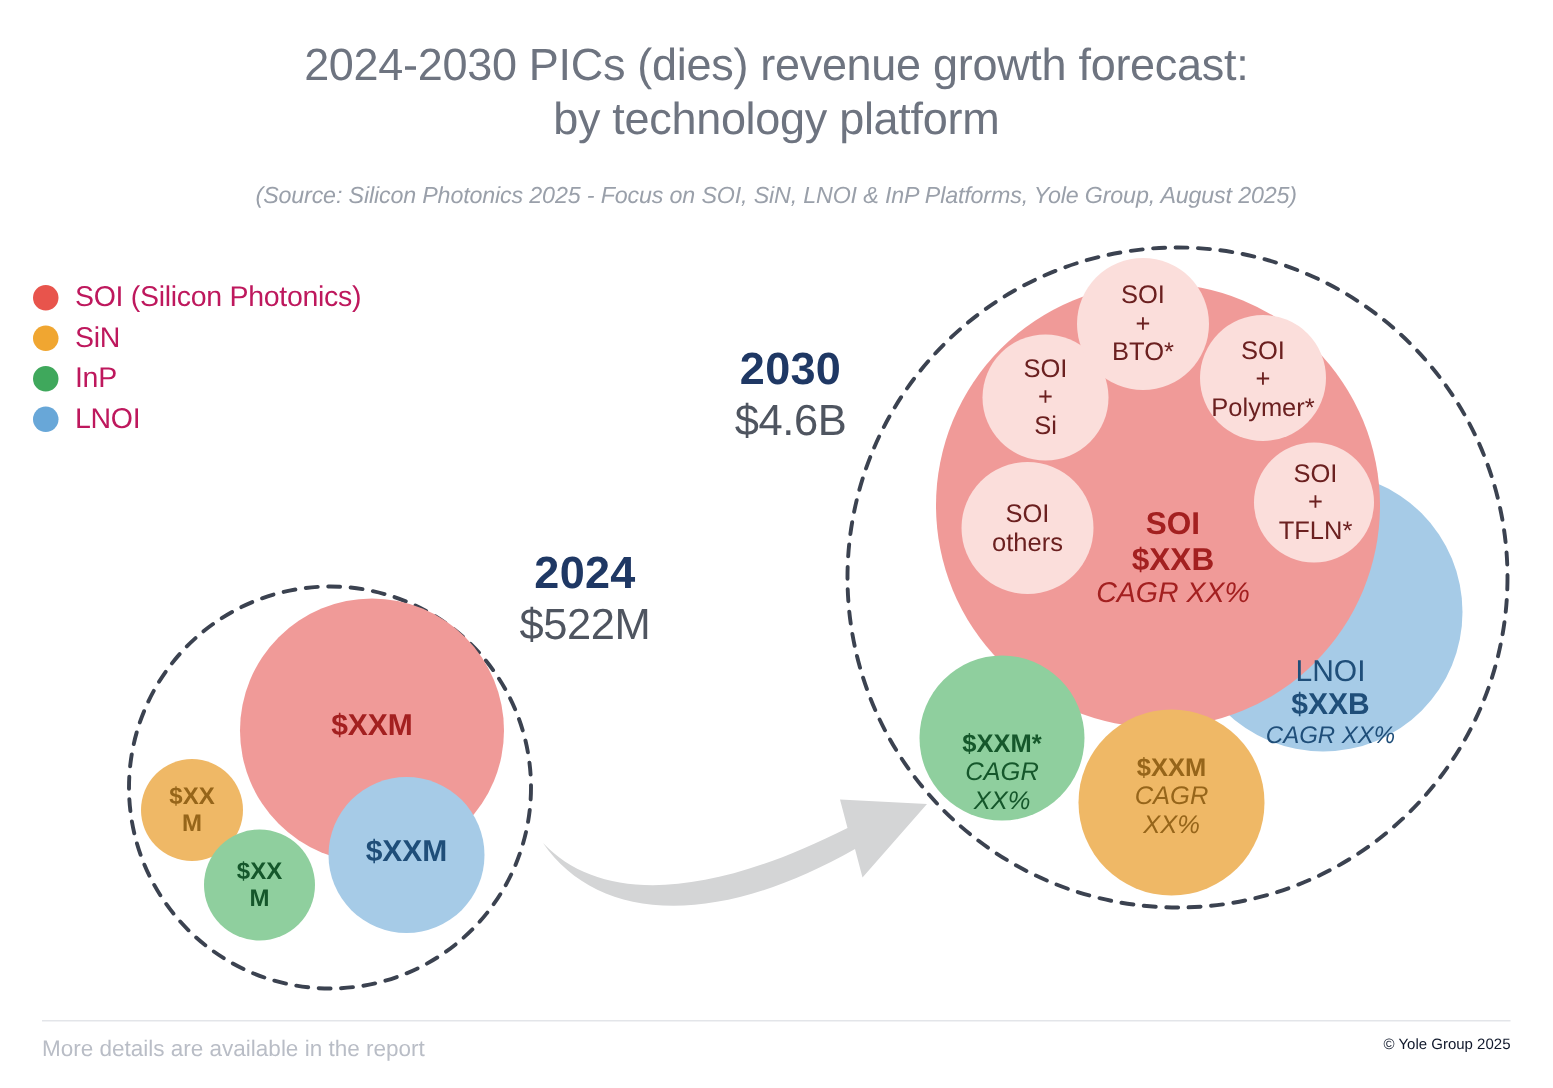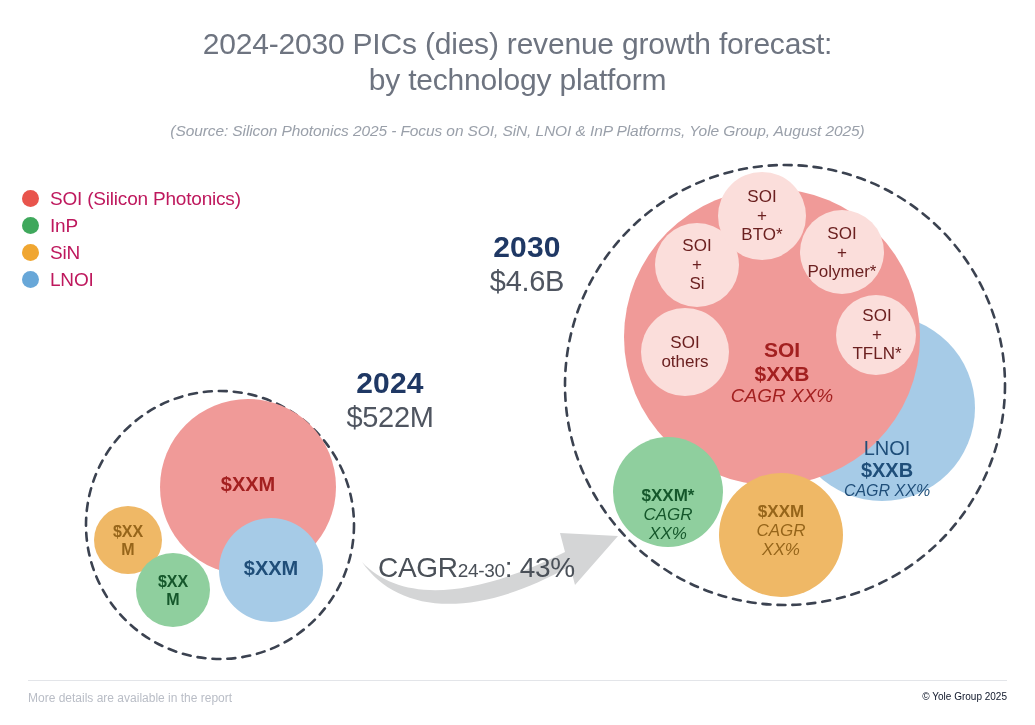--- a/index.html
+++ b/index.html
@@ -53,46 +53,46 @@
   .cagr-label .sub{font-size:19px;}
 
   
   .footnote{
     position:absolute;left:560px;top:630px;width:440px;text-align:center;
     font-size:13.5px;font-style:italic;font-weight:bold;color:#3f454e;letter-spacing:-0.2px;
   }
 
   
   .footer-rule{position:absolute;left:28px;top:680px;width:979px;height:1px;background:#e3e5e9;}
-  .footer-left{position:absolute;left:28px;top:691px;font-size:12px;color:#b9bdc6;}
+  .footer-left{position:absolute;left:28px;top:691px;font-size:15px;color:#b9bdc6;}
   .footer-right{position:absolute;right:28px;top:691px;font-size:10px;color:#0f172a;}
 </style>
 </head>
 <body>
 
 <div class="slide">
 
   <div class="title-block">
     <div class="title-line">2024-2030 PICs (dies) revenue growth forecast:</div>
     <div class="title-line">by technology platform</div>
     <div class="source-line">(Source: Silicon Photonics 2025 - Focus on SOI, SiN, LNOI &amp; InP Platforms, Yole Group, August 2025)</div>
   </div>
 
   <div class="legend">
     <div class="legend-item">
       <span class="legend-dot" style="background:#e8544c"></span>
       <span class="legend-label">SOI (Silicon Photonics)</span>
     </div>
     <div class="legend-item">
+      <span class="legend-dot" style="background:#f0a631"></span>
+      <span class="legend-label">SiN</span>
+    </div>
+    <div class="legend-item">
       <span class="legend-dot" style="background:#3fa85c"></span>
       <span class="legend-label">InP</span>
-    </div>
-    <div class="legend-item">
-      <span class="legend-dot" style="background:#f0a631"></span>
-      <span class="legend-label">SiN</span>
     </div>
     <div class="legend-item">
       <span class="legend-dot" style="background:#68a7d8"></span>
       <span class="legend-label">LNOI</span>
     </div>
   </div>
 
   <svg class="canvas" viewBox="0 0 1035 725">
 
     <g>
@@ -189,22 +189,19 @@
   <div class="btxt" style="left:836px;top:306px;width:82px;font-size:17px;color:#6b2020;">
     <div>SOI</div>
     <div>+</div>
     <div>TFLN*</div>
   </div>
   <div class="btxt" style="left:638px;top:333px;width:94px;font-size:17px;color:#6b2020;">
     <div>SOI</div>
     <div>others</div>
   </div>
 
-  <div class="cagr-label">
-    <span>CAGR</span><span class="sub">24-30</span><span>: 43%</span>
-  </div>
 
 
   <div class="footer-rule"></div>
   <div class="footer-left">More details are available in the report</div>
   <div class="footer-right">© Yole Group 2025</div>
 
 </div>
 
 </body></html>

